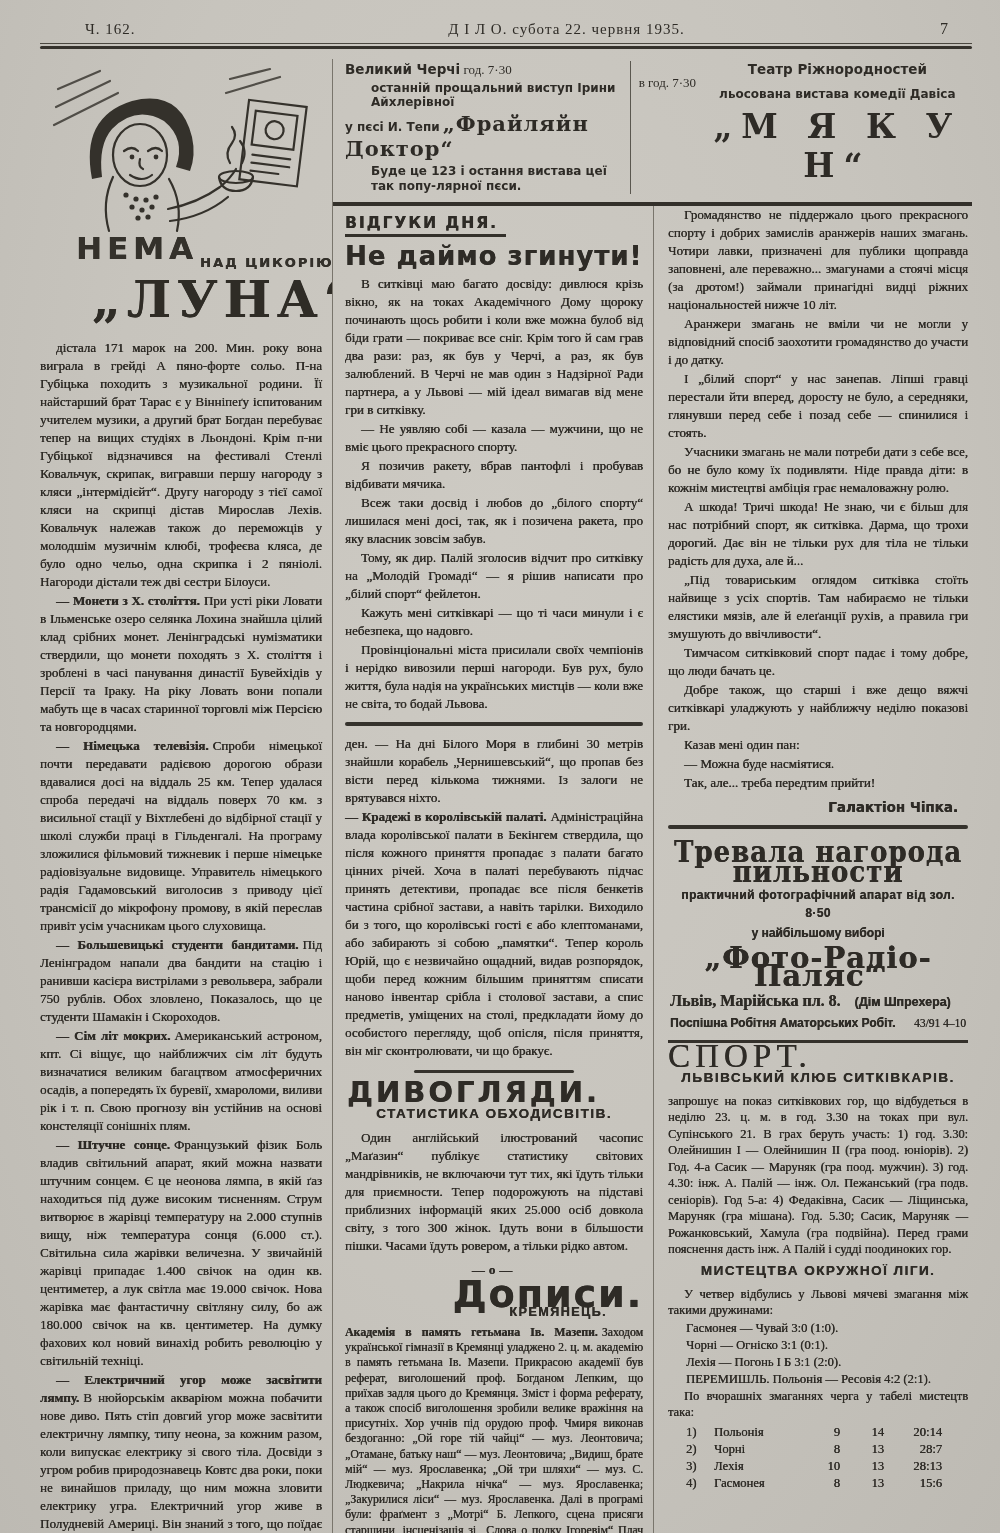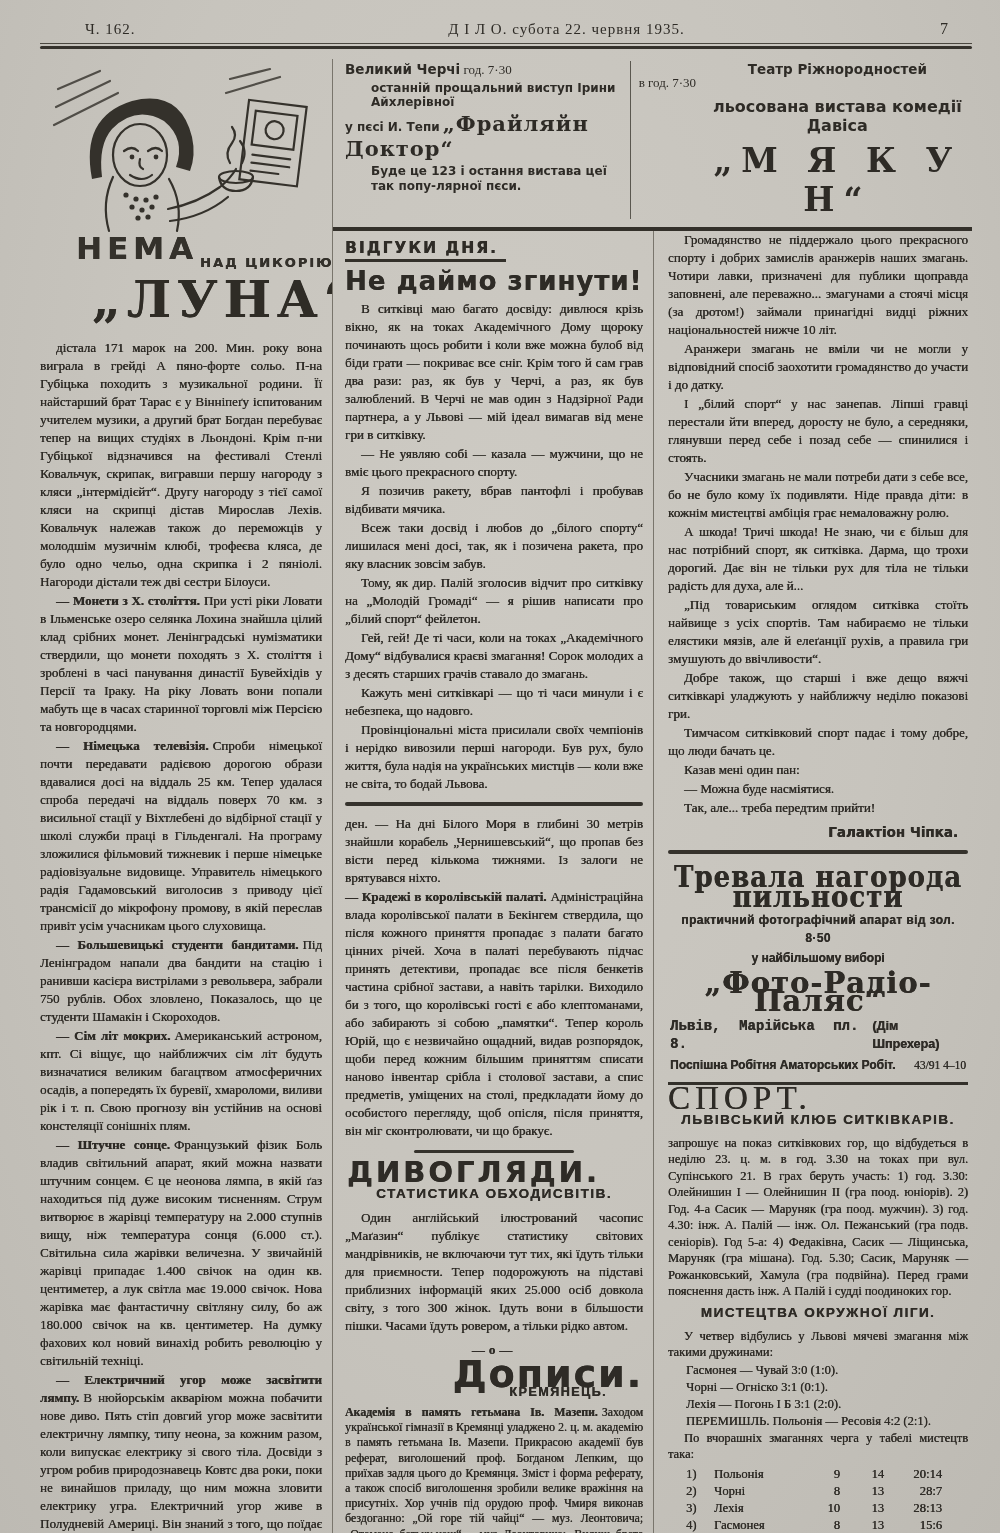--- a/index.html
+++ b/index.html
@@ -30,21 +30,21 @@
   .t-bold{font-family:"DejaVu Sans", sans-serif; font-weight:bold;}
   .t-row1{font-size:13.5px;}
   .t-row1 .t-time{font-family:"Liberation Serif",serif; font-weight:normal; font-size:13px;}
   .t-line{font-size:12px; margin:3px 0 0 26px;}
   .t-playrow{font-size:12px; margin-top:2px;}
   .t-play{font-family:"DejaVu Serif", serif; font-weight:bold; font-size:21px; letter-spacing:1px;}
   .t-note{font-size:12px; margin:3px 0 0 26px; line-height:1.25;}
   .t-time-col{width:70px; font-size:13px; padding-top:14px;}
   .t-right-main{flex:1; text-align:center;}
   .t-right-title{font-size:13.5px;}
-  .t-right-line{font-size:16px; margin-top:20px;}
+  .t-right-line{font-size:12px; margin-top:10px;}
   .t-right-play{font-family:"DejaVu Serif", serif; font-weight:bold; font-size:33px; letter-spacing:9px; margin-top:6px;}
   
   .bodytext{font-size:13px; line-height:18px; text-align:justify; text-shadow:0.35px 0 0 currentColor;}
   .para{margin:0 0 1px 0; text-indent:16px;}
   .lead{margin-right:4px;}
   .noindent{text-indent:0;}
   
   .luna{width:292px; height:274px; margin-bottom:6px;}
   .luna svg{width:100%; height:100%;}
   .luna .ink{stroke:#34312b; fill:none; stroke-width:2.2; stroke-linecap:round;}
@@ -71,21 +71,21 @@
     letter-spacing:1.5px; padding-right:36px; margin:0 0 4px 0;}
   .smalltext{font-size:11.8px; line-height:15.2px;}
   
   .photo-ad{border-bottom:3.5px solid #33302a; padding:6px 2px 8px 2px; margin-bottom:4px;}
   .pa-title{font-family:"DejaVu Serif", serif; font-weight:bold; font-size:26px; text-align:center;
     letter-spacing:1px; transform:scaleY(1.12); margin:0 0 6px 0;}
   .pa-line1{font-family:"Liberation Sans", sans-serif; font-weight:bold; font-size:12px; text-align:center; letter-spacing:0.4px;}
   .pa-line2{font-family:"Liberation Sans", sans-serif; font-weight:bold; font-size:12px; text-align:center; margin-top:2px;}
   .pa-name{font-family:"DejaVu Serif", serif; font-weight:bold; font-size:29px; text-align:center; letter-spacing:1px; margin:7px 0 7px 0;}
   .pa-addr{display:flex; font-size:13px; align-items:baseline;}
-  .pa-addr .a1{font-family:Liberation Mono, monospace; font-weight:bold; font-size:14px;}
+  .pa-addr .a1{font-family:Liberation Serif, serif; font-weight:bold; font-size:16px;}
   .pa-addr .a2{margin-left:14px; font-family:"Liberation Sans", sans-serif; font-weight:bold; font-size:12.5px;}
   .pa-foot{display:flex; font-size:12px; margin-top:3px;}
   .pa-foot .f1{font-family:"Liberation Sans", sans-serif; font-weight:bold; flex:1;}
   .pa-foot .f2{font-size:11.5px;}
   
   .sport-head{font-family:"Liberation Serif", serif; font-size:33px; letter-spacing:5px; margin:2px 0 4px 0;}
   .sport-text{font-size:12.4px; line-height:16.5px; text-align:justify; text-shadow:0.3px 0 0 currentColor;}
   .res-line{font-size:12.6px; line-height:17px; padding-left:18px; text-shadow:0.3px 0 0 currentColor;}
   .stand-wrap{margin:3px 0 4px 0;}
   .stand-row{display:flex; font-size:12.6px; line-height:17px; padding-left:18px; text-shadow:0.3px 0 0 currentColor;}
@@ -218,21 +218,20 @@
 
               <p class="para">— Не уявляю собі — казала — мужчини, що не вміє цього прекрасного спорту.</p>
 
               <p class="para">Я позичив ракету, вбрав пантофлі і пробував відбивати мячика.</p>
 
 
               <p class="para">Всеж таки досвід і любов до „білого спорту“ лишилася мені досі, так, як і позичена ракета, про яку власник зовсім забув.</p>
 
               <p class="para">Тому, як дир. Палій зголосив відчит про ситківку на „Молодій Громаді“ — я рішив написати про „білий спорт“ фейлетон.</p>
 
-              <p class="para">Гей, гей! Де ті часи, коли на токах „Академічного Дому“ відбувалися краєві змагання! Сорок молодих а з десять старших грачів ставало до змагань.</p>
 
               <p class="para">Кажуть мені ситківкарі — що ті часи минули і є небезпека, що надовго.</p>
 
               <p class="para">Провінціональні міста присилали своїх чемпіонів і нерідко вивозили перші нагороди. Був рух, було життя, була надія на українських мистців — коли вже не світа, то бодай Львова.</p>
             </div>
 
           <div class="rule"></div>
 
           <div>
 
@@ -262,23 +261,23 @@
 
               <p class="para">І „білий спорт“ у нас занепав. Ліпші гравці перестали йти вперед, доросту не було, а середняки, глянувши перед себе і позад себе — спинилися і стоять.</p>
 
               <p class="para">Учасники змагань не мали потреби дати з себе все, бо не було кому їх подивляти. Ніде правда діти: в кожнім мистецтві амбіція грає немаловажну ролю.</p>
 
               <p class="para">А шкода! Тричі шкода! Не знаю, чи є більш для нас потрібний спорт, як ситківка. Дарма, що трохи дорогий. Дає він не тільки рух для тіла не тільки радість для духа, але й...</p>
 
               <p class="para">„Під товариським оглядом ситківка стоїть найвище з усіх спортів. Там набираємо не тільки елястики мязів, але й елеґанції рухів, а правила гри змушують до ввічливости“.</p>
 
 
+              <p class="para">Тимчасом ситківковий спорт падає і тому добре, що люди бачать це.</p>
+
               <p class="para">Добре також, що старші і вже дещо вяжчі ситківкарі уладжують у найближчу неділю показові гри.</p>
-
-              <p class="para">Тимчасом ситківковий спорт падає і тому добре, що люди бачать це.</p>
 
               <p class="para">Казав мені один пан:</p>
 
               <p class="para">— Можна буде насміятися.</p>
 
               <p class="para">Так, але... треба передтим прийти!</p>
             </div>
           <div class="signature">Галактіон Чіпка.</div>
 
           <div class="rule"></div>

